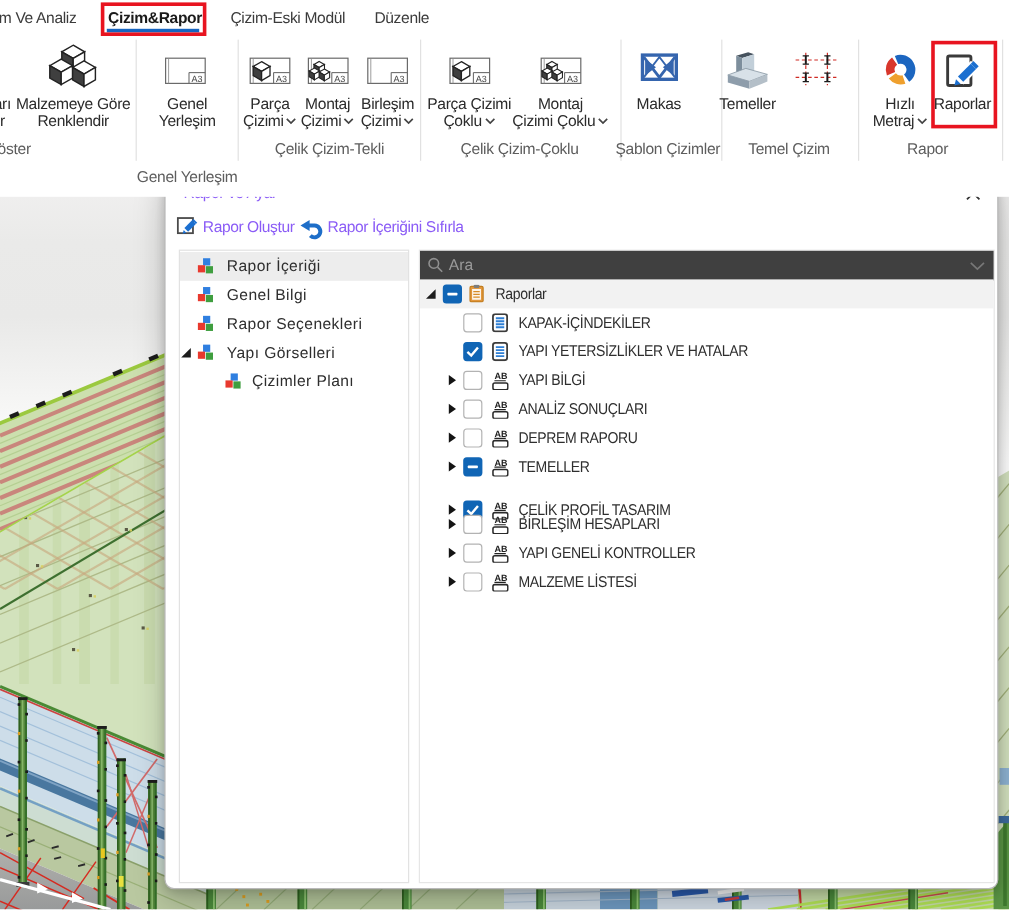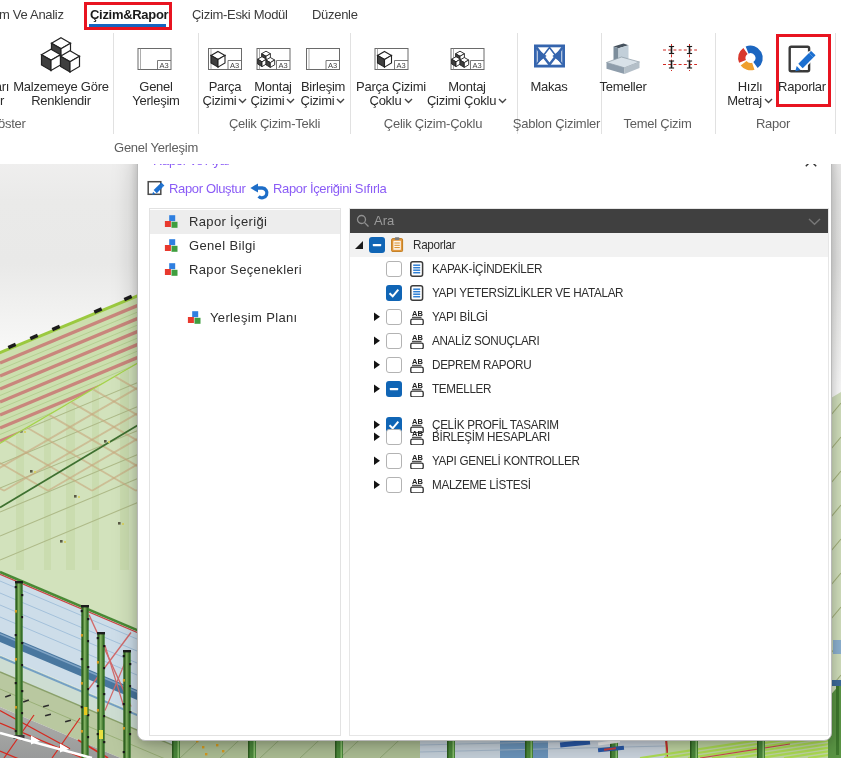--- a/index.html
+++ b/index.html
@@ -514,25 +514,34 @@
           <use href="#navic"></use>
         </svg>
       <div class="abs ntxt">Genel Bilgi</div>
     </div>
     <div class="abs nrow" style="top:49px;">
       <svg class="abs nico" width="16" height="16">
           <use href="#navic"></use>
         </svg>
       <div class="abs ntxt">Rapor Seçenekleri</div>
     </div>
+    <div class="abs nrow" style="top:73px;">
+      <svg class="abs" style="left:0px;top:7px;" width="10" height="10">
+          <polygon points="9,1 9,9 1,9" fill="#1c1c1c"></polygon>
+        </svg>
+      <svg class="abs nico" width="16" height="16">
+          <use href="#navic"></use>
+        </svg>
+      <div class="abs ntxt">Yapı Görselleri</div>
+    </div>
     <div class="abs nrow" style="top:97px;">
       <svg class="abs" style="left:37px;top:4px;" width="16" height="16">
           <use href="#navic"></use>
         </svg>
-      <div class="abs ntxt" style="left:60px;">Yerleşim Planı</div>
+      <div class="abs ntxt" style="left:60px;">Çizimler Planı</div>
     </div>
   </div>
 
   <div id="tree" class="abs">
     <div class="abs" style="left:0;top:0;width:478px;height:24px;border-bottom:1px solid #e0e0e0;background:#404040;">
       <svg class="abs" style="left:6px;top:5px;" width="14" height="14">
           <circle cx="5.5" cy="5.5" r="4" fill="none" stroke="#909090" stroke-width="1.3"></circle>
           <line x1="8.6" y1="8.6" x2="12.5" y2="12.5" stroke="#909090" stroke-width="1.3"></line>
         </svg>
       <div class="abs" style="left:24px;top:0;line-height:24px;font-size:13px;color:#9a9a9a;">Ara</div>

